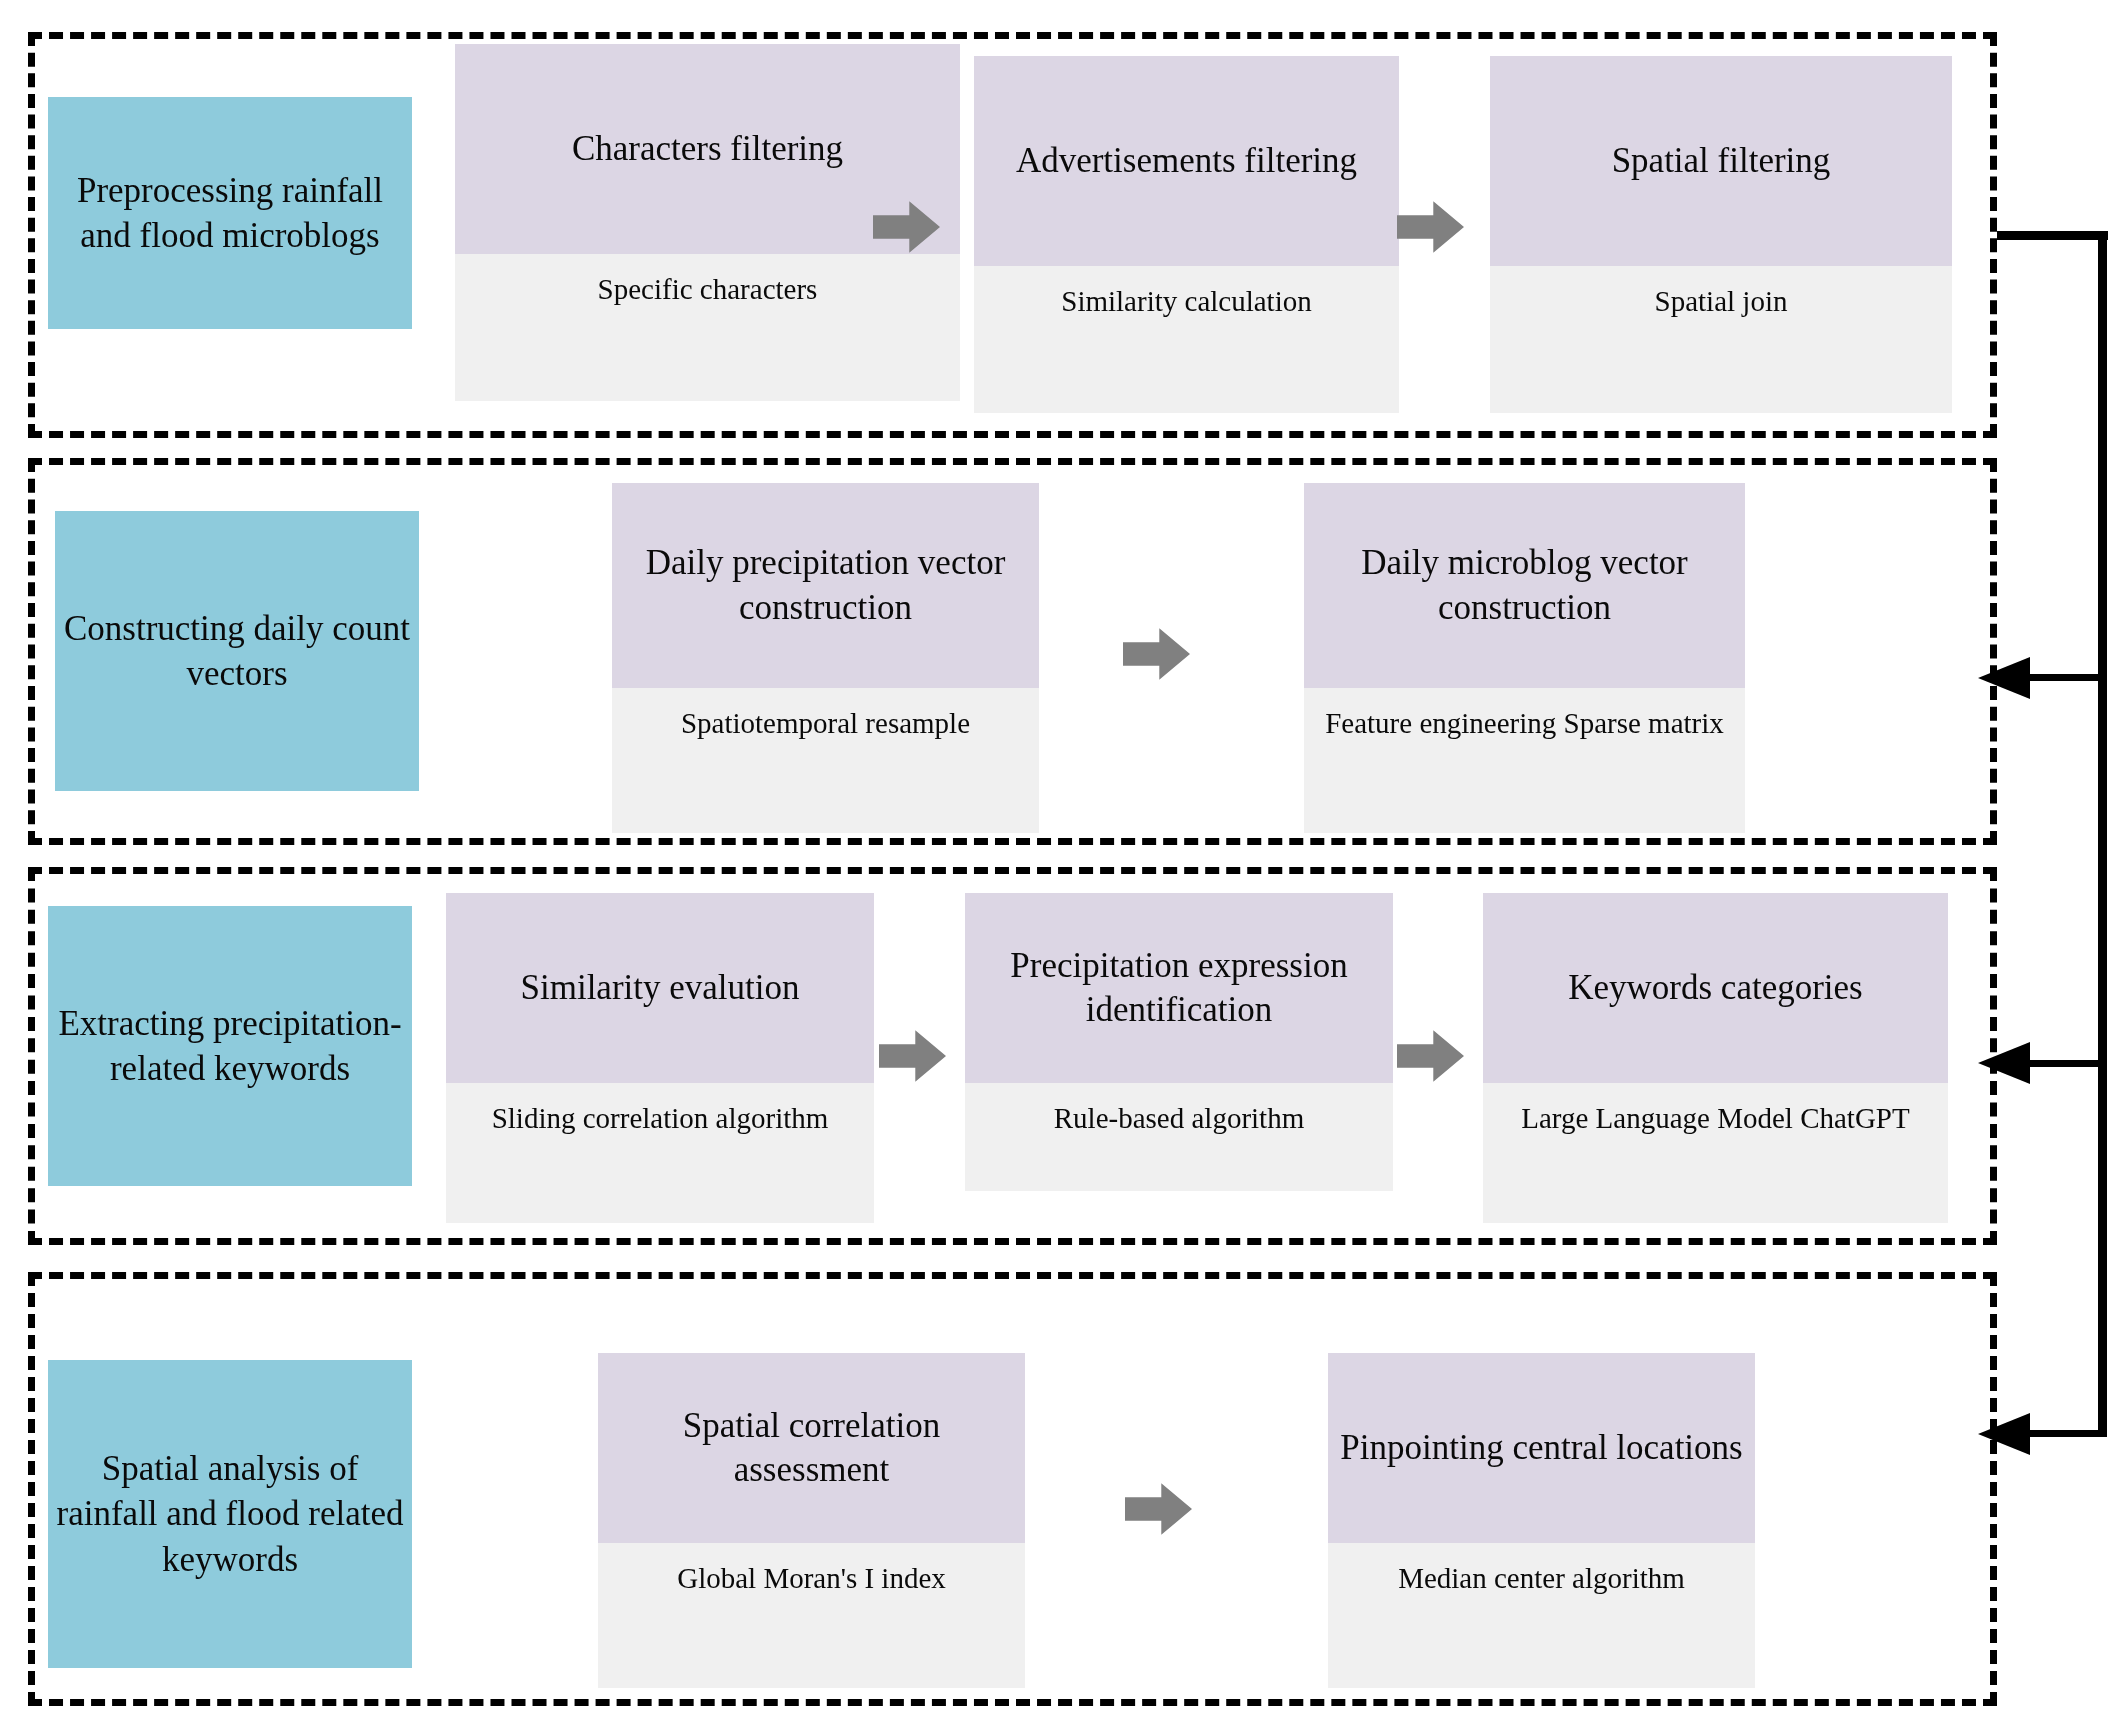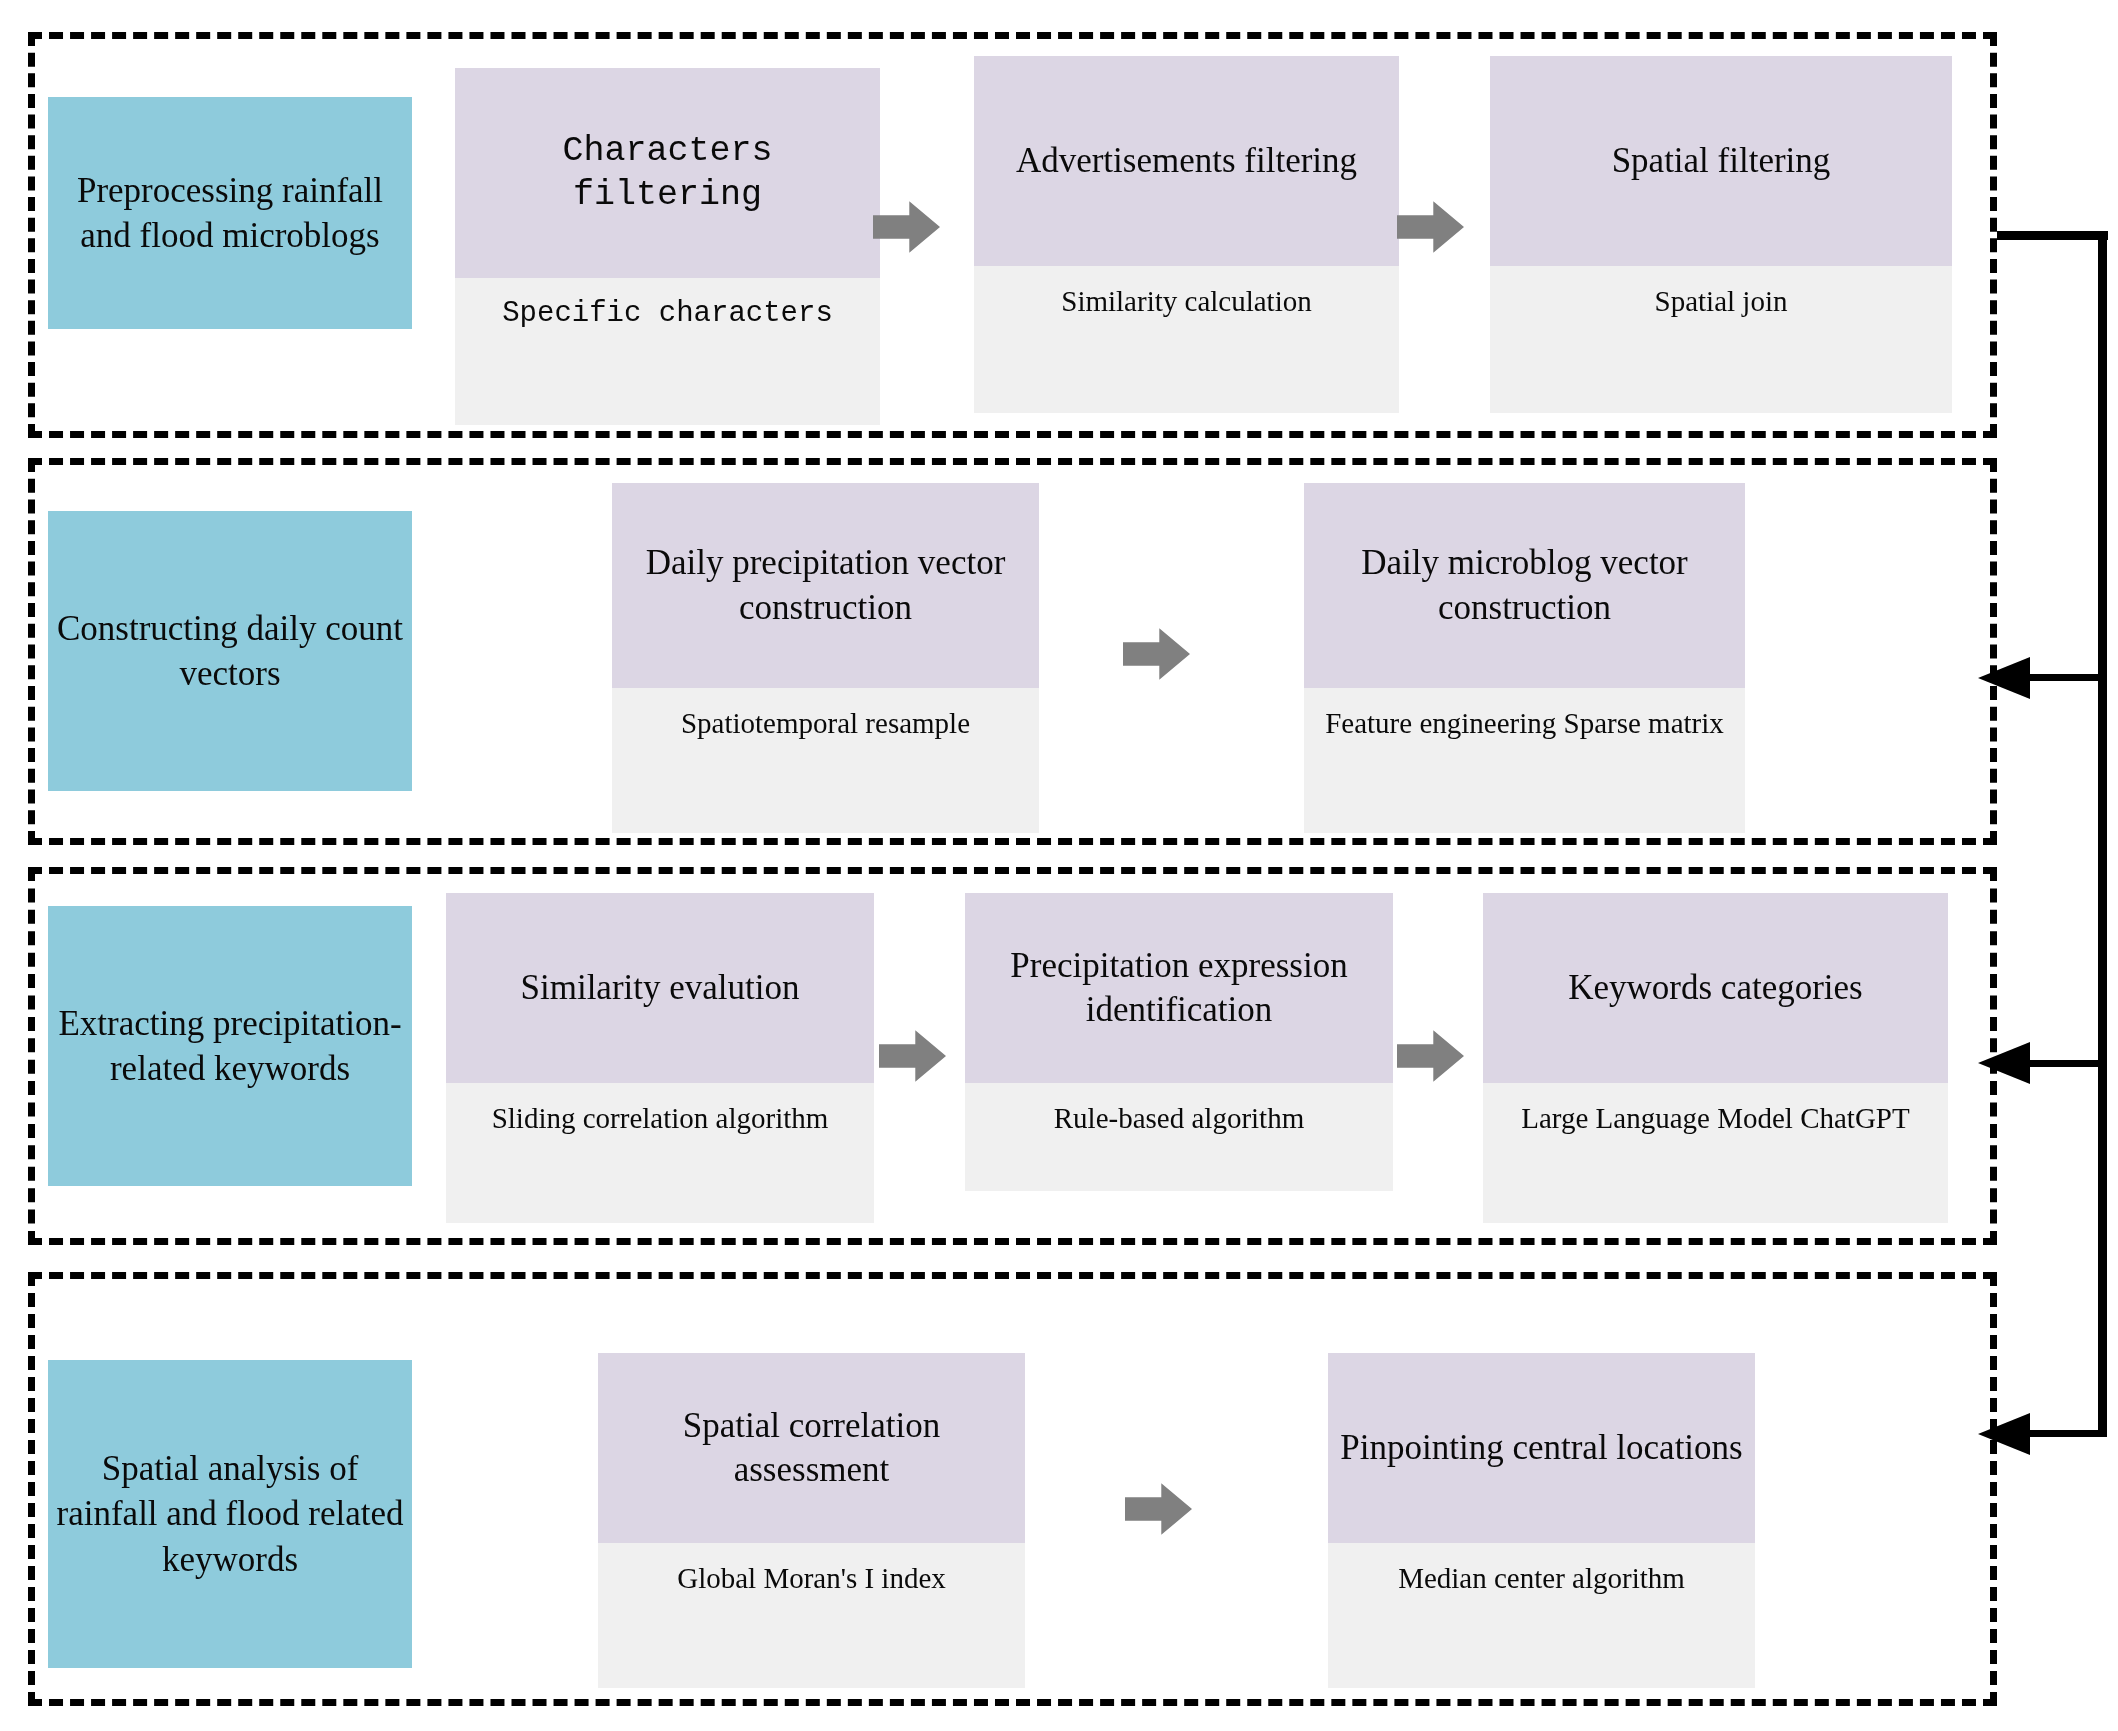--- a/index.html
+++ b/index.html
@@ -87,21 +87,21 @@
 </style>
 </head>
 <body>
 
 <div id="canvas">
 
   <div class="stage" style="left:28px; top:31.5px; width:1969px; height:406px;"></div>
 
   <div class="stage-label" style="left:48px; top:97px; width:364px; height:232px;">Preprocessing rainfall and flood microblogs</div>
 
-  <div class="card" style="left:455px; top:68px; width:425px; height:357px;font-family:Liberation Mono, monospace;">
+  <div class="card" style="left:455px; top:44px; width:505px; height:357px;">
     <div class="head" style="height:210px;">Characters filtering</div>
     <div class="body" style="height:147px;">Specific characters</div>
   </div>
 
   <div class="garrow" style="left:873px; top:201px;">
     <svg viewBox="0 0 96 74" width="67" height="52" aria-hidden="true">
       <polygon points="0,20 52,20 52,0 96,37 52,74 52,54 0,54" fill="#808080"></polygon>
     </svg>
   </div>
 
@@ -116,21 +116,21 @@
     </svg>
   </div>
 
   <div class="card" style="left:1490px; top:56px; width:462px; height:357px;">
     <div class="head" style="height:210px;">Spatial filtering</div>
     <div class="body" style="height:147px;">Spatial join</div>
   </div>
 
   <div class="stage" style="left:28px; top:458px; width:1969px; height:387px;"></div>
 
-  <div class="stage-label" style="left:48px; top:511px; width:364px; height:280px;">Constructing daily count vectors</div>
+  <div class="stage-label" style="left:55px; top:511px; width:364px; height:280px;">Constructing daily count vectors</div>
 
   <div class="card" style="left:612px; top:483px; width:427px; height:350px;">
     <div class="head" style="height:205px;">Daily precipitation vector construction</div>
     <div class="body" style="height:145px;">Spatiotemporal resample</div>
   </div>
 
   <div class="garrow" style="left:1123px; top:628px;">
     <svg viewBox="0 0 96 74" width="67" height="52" aria-hidden="true">
       <polygon points="0,20 52,20 52,0 96,37 52,74 52,54 0,54" fill="#808080"></polygon>
     </svg>

